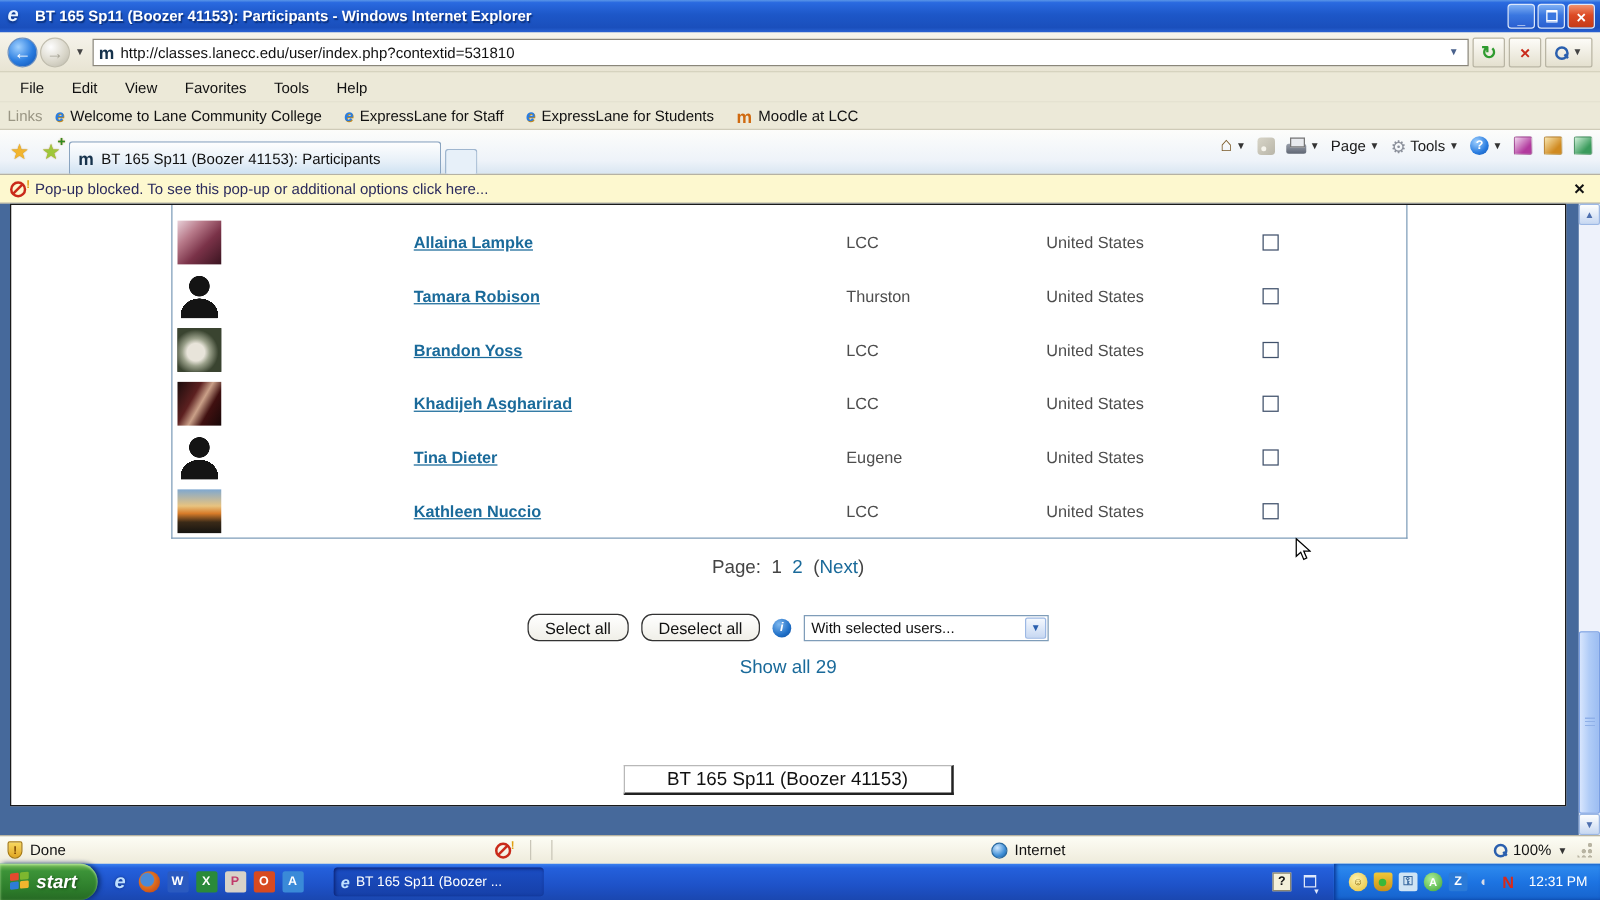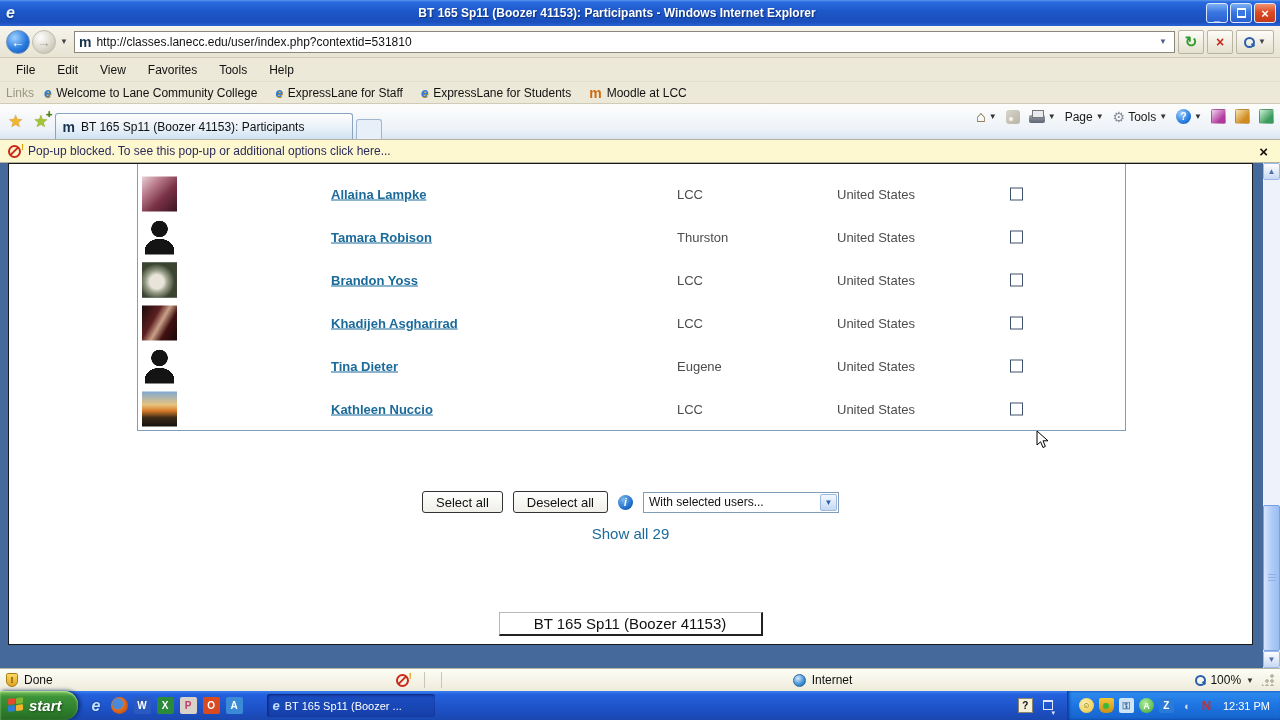--- a/index.html
+++ b/index.html
@@ -5,21 +5,21 @@
   * { margin:0; padding:0; box-sizing:border-box; }
   html,body { width:1280px; height:720px; }
   body { font-family:"Liberation Sans", sans-serif; overflow:hidden; background:#ece9d8; }
   .screen { position:relative; width:1280px; height:720px; display:flex; flex-direction:column; }
 
   
   .titlebar { height:26px; background:linear-gradient(180deg,#5a96e8 0%,#2a6ae0 8%,#1d57c8 45%,#1a4fbc 85%,#2a63d4 100%);
     display:flex; align-items:center; padding:0 4px; color:#fff; }
   .titlebar .ie-logo { width:18px; height:18px; margin:0 4px 0 2px; font-style:italic; font-weight:bold; font-size:16px;
     color:#eaf4ff; text-shadow:0 1px 2px #0a2f7a; line-height:18px; }
-  .titlebar .title-text { font-size:12px; font-weight:bold; text-shadow:1px 1px 1px #0a2f7a; flex:1; white-space:nowrap; overflow:hidden;text-align:center; }
+  .titlebar .title-text { font-size:12px; font-weight:bold; text-shadow:1px 1px 1px #0a2f7a; flex:1; white-space:nowrap; overflow:hidden; }
   .winbtns { display:flex; gap:2px; }
   .winbtn { width:22px; height:20px; border:1px solid #dce8fb; border-radius:3px; color:#fff; font-size:11px; font-weight:bold;
     display:flex; align-items:center; justify-content:center; background:linear-gradient(180deg,#7fb0f4,#3a77e0 45%,#2a5fd0); }
   .winbtn.close { background:linear-gradient(180deg,#f0926f,#dd4a24 45%,#c43a18); font-size:13px; }
   .winbtn.min span { position:relative; top:3px; }
   .restore-glyph { position:relative; width:9px; height:8px; }
   .restore-glyph:before { content:""; position:absolute; right:0; top:0; width:7px; height:6px; border:1px solid #fff; border-top-width:2px; }
   .restore-glyph:after { content:""; position:absolute; left:0; bottom:0; width:7px; height:6px; border:1px solid #fff; border-top-width:2px; background:#3a77e0; }
 
   
@@ -107,21 +107,21 @@
   .av-photo-sunset { background:linear-gradient(180deg,#7fa8d0 0%,#e8c37f 38%,#d77c2a 55%,#3a2a18 75%,#151310 100%); }
   .pname { left:193px; font-size:13px; font-weight:bold; color:#1a6a9a; white-space:nowrap; }
   .pcity { left:539px; font-size:13px; color:#4d4d4d; }
   .pcountry { left:699px; font-size:13px; color:#4d4d4d; }
   .pcheck { left:872px; width:13px; height:13px; border:1px solid #40516b; background:#fff; }
 
   .pagination { position:absolute; left:0; width:100%; top:281px; text-align:center; font-size:15px; color:#444; }
   .pagination a, .bluelink { color:#1a6a9a; text-decoration:none; }
   .pagination .cur { color:#444; }
   .actions { position:absolute; left:0; width:100%; top:327px; display:flex; align-items:center; justify-content:center; gap:10px; }
-  .xp-btn { height:22px; padding:0 13px; font-size:13px; color:#111; border:1px solid #333; border-radius:3px;
+  .xp-btn { height:22px; padding:0 13px; font-size:13px; color:#111; border:1px solid #333; border-radius:9px;
     background:linear-gradient(180deg,#fff,#f0efe8); font-family:"Liberation Sans",sans-serif; }
   .info-glyph { width:15px; height:15px; border-radius:50%; background:radial-gradient(circle at 35% 30%,#7fb8ee,#2070c8 60%,#0c4a9a);
     color:#fff; font-size:10px; font-weight:bold; font-style:italic; display:flex; align-items:center; justify-content:center; }
   .xp-select { width:196px; height:21px; border:1px solid #7f9db9; background:#fff; display:flex; align-items:center; }
   .xp-select .sel-text { flex:1; font-size:12px; color:#111; padding:0 5px; white-space:nowrap; overflow:hidden; }
   .xp-select .sel-arrow { width:17px; height:17px; margin-right:1px; border:1px solid #9cb8e4; border-radius:2px;
     background:linear-gradient(180deg,#f4f8fe,#c7d8f2); display:flex; align-items:center; justify-content:center; font-size:8px; color:#2a5fae; }
   .showall { position:absolute; left:0; width:100%; top:361px; text-align:center; font-size:15px; }
   .loginline { position:absolute; left:0; width:100%; top:419px; text-align:center; font-size:13px; color:#444; }
   .course-btn-wrap { position:absolute; left:0; width:100%; top:448px; text-align:center; }
@@ -350,20 +350,26 @@
         </div>
         <div class="prow">
           <span class="avatar av-photo-sunset"></span>
           <a class="pname" href="#">Kathleen Nuccio</a>
           <span class="pcity">LCC</span>
           <span class="pcountry">United States</span>
           <span class="pcheck"></span>
         </div>
       </div>
 
+      <div class="pagination">
+        <span>Page:</span>&nbsp;
+        <span class="cur">1</span>&nbsp;
+        <a href="#">2</a>&nbsp;
+        <span>(</span><a href="#">Next</a><span>)</span>
+      </div>
 
       <div class="actions">
         <button class="xp-btn">Select all</button>
         <button class="xp-btn">Deselect all</button>
         <span class="info-glyph">i</span>
         <span class="xp-select">
           <span class="sel-text">With selected users...</span>
           <span class="sel-arrow">▼</span>
         </span>
       </div>

